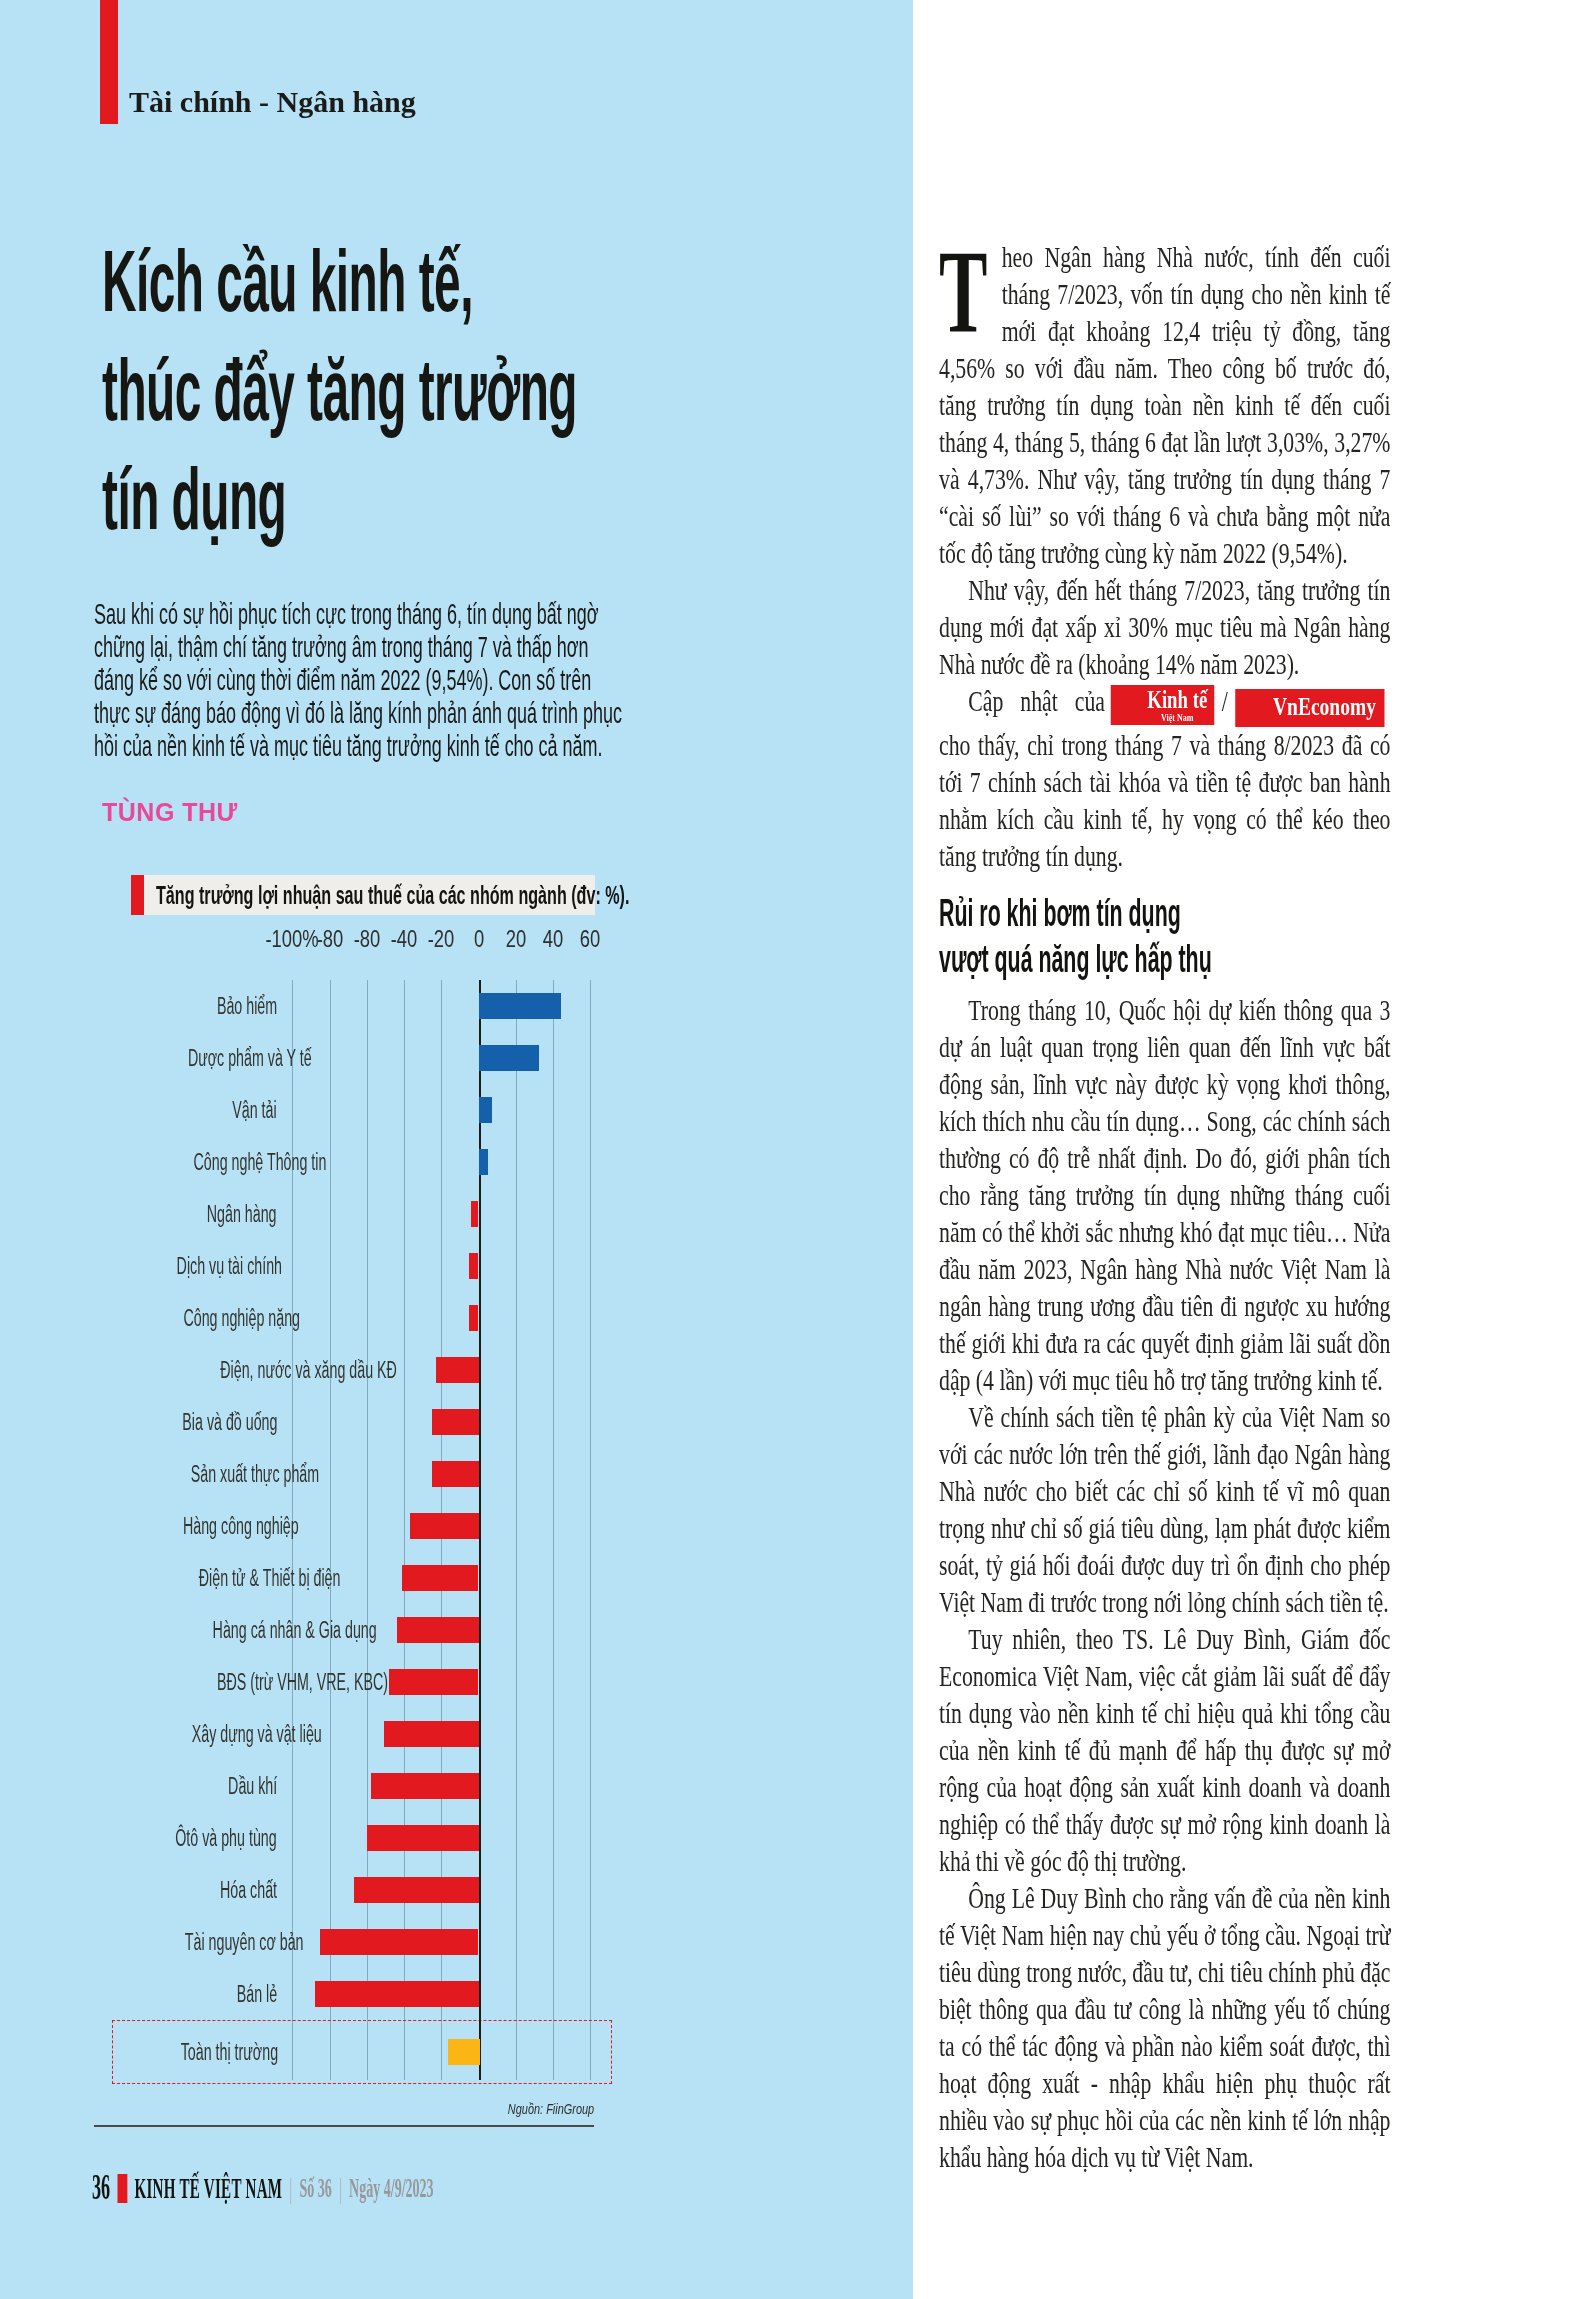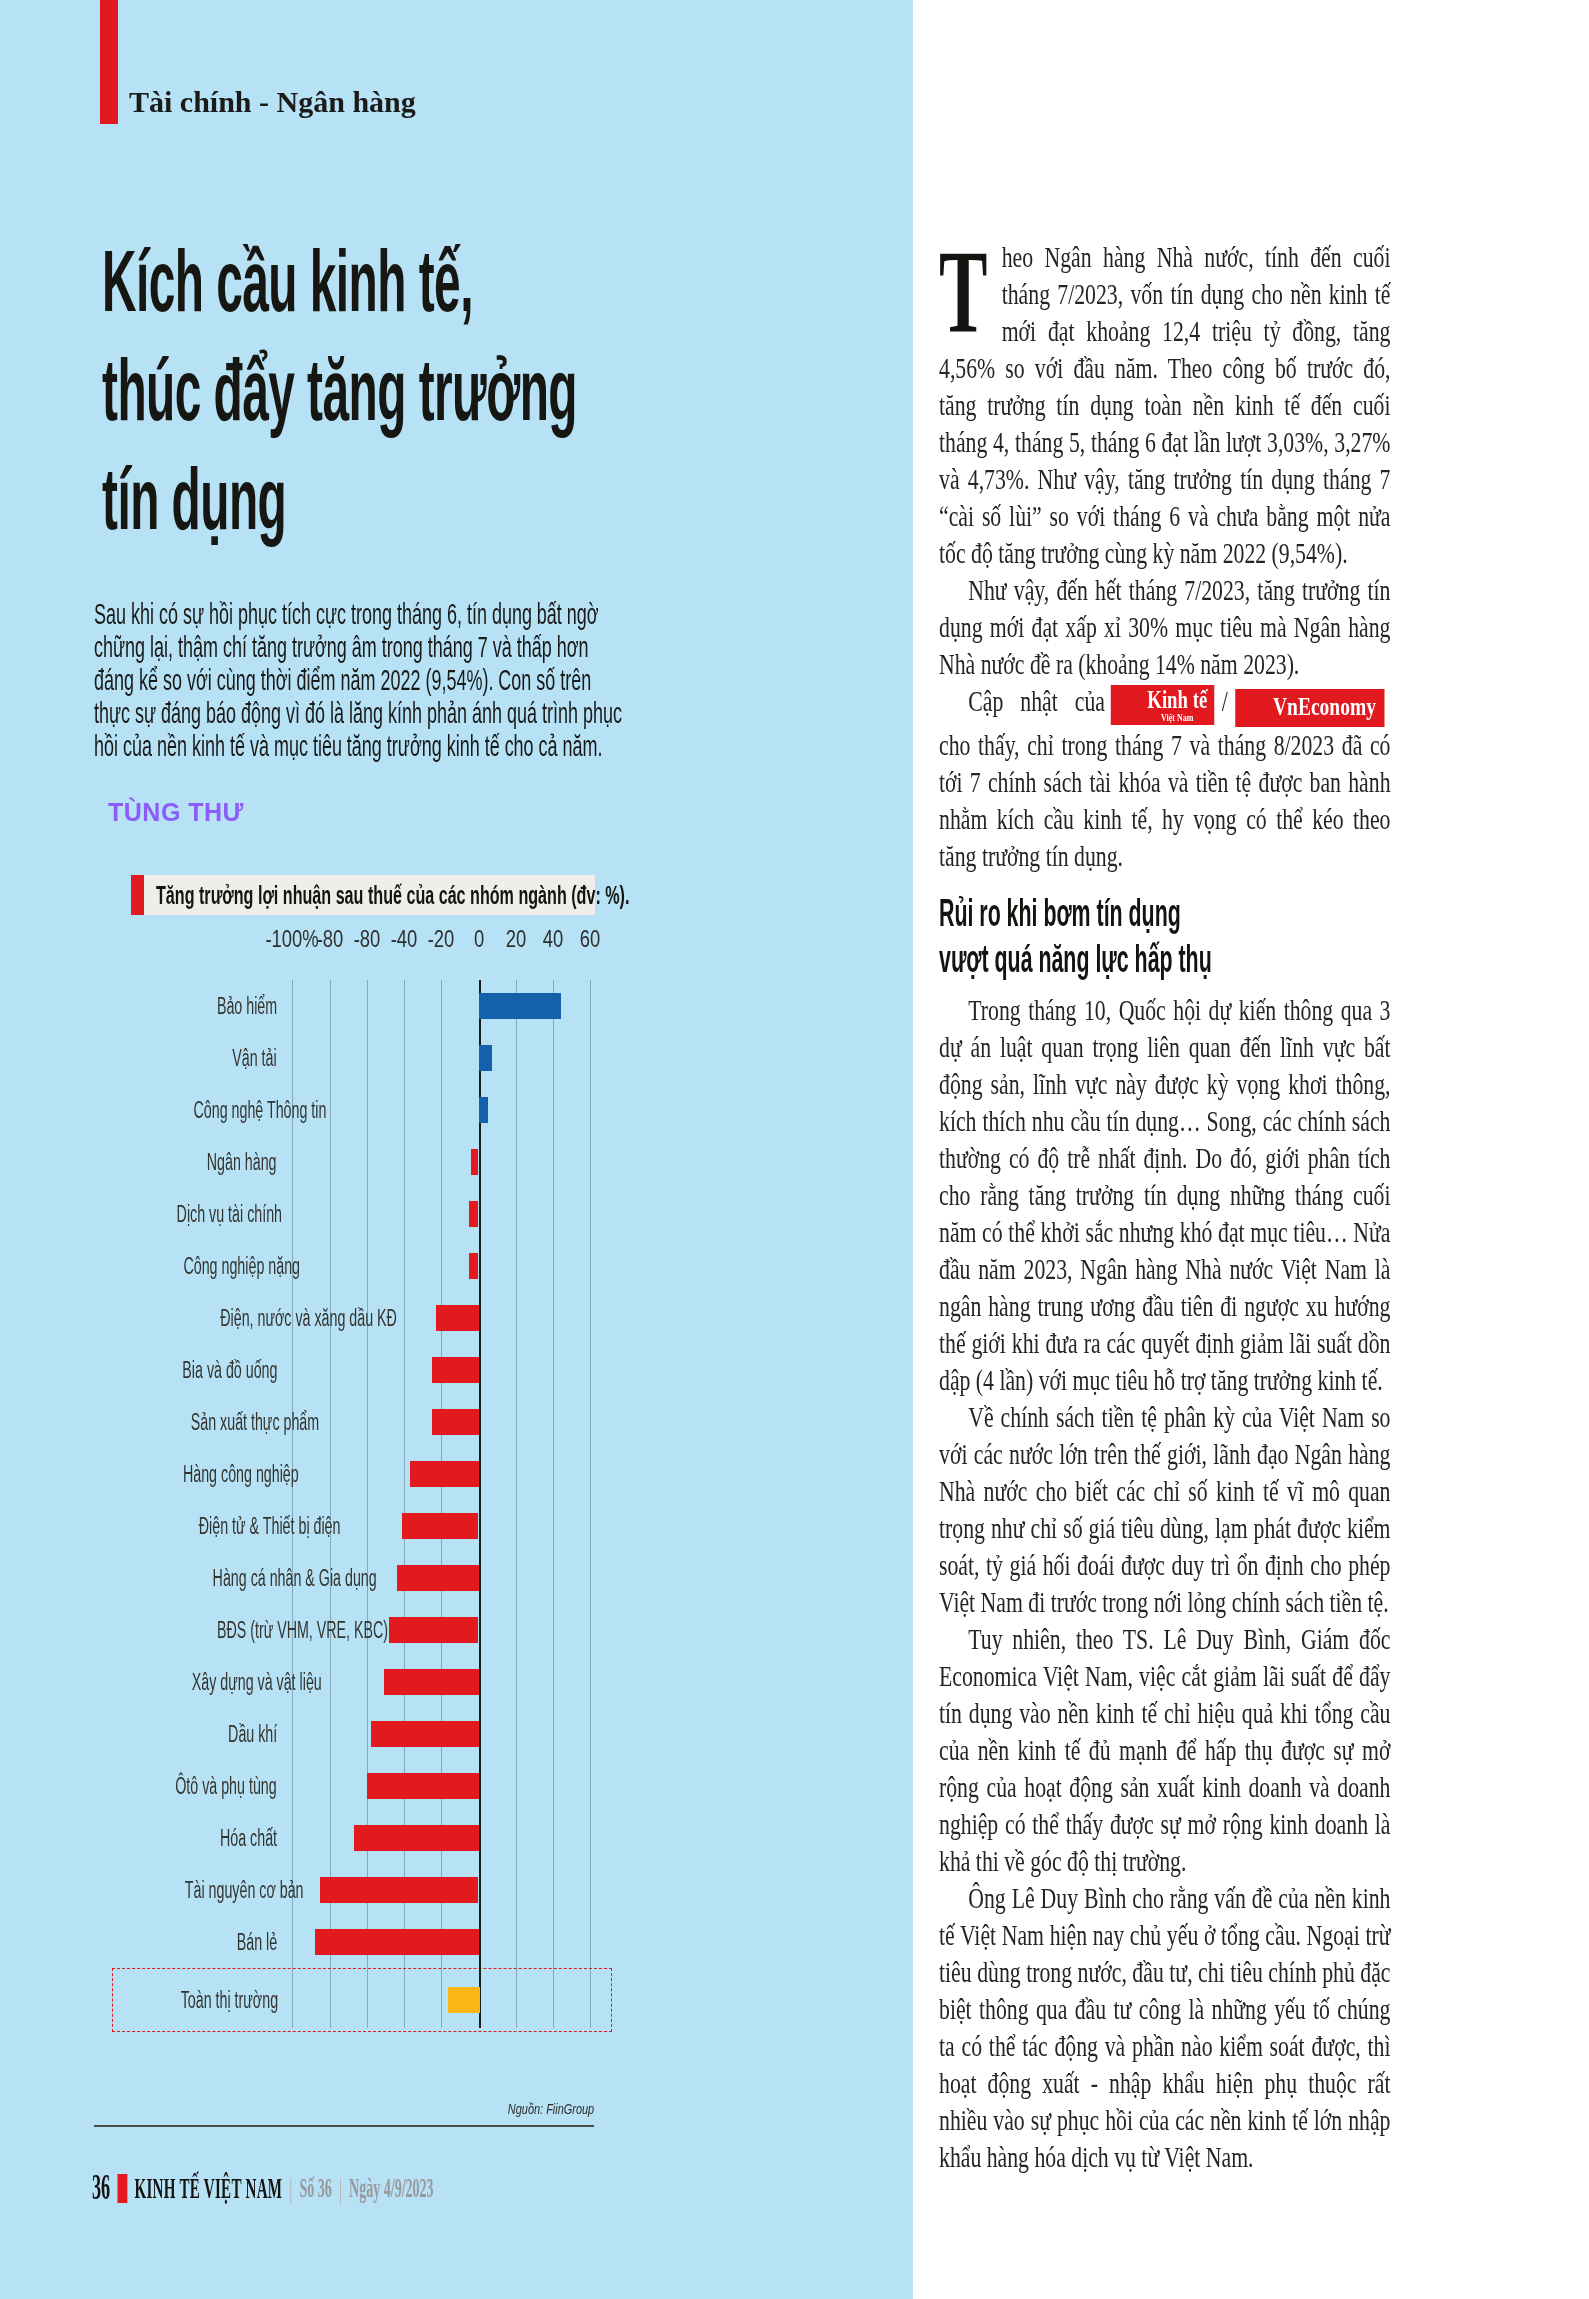--- a/index.html
+++ b/index.html
@@ -14,22 +14,22 @@
 
   
   .headline{position:absolute;left:94px;top:218px;margin:8px;color:#161613;}
   .hl-line{display:block;white-space:nowrap;font:bold 87px/109px "Liberation Sans",sans-serif;
            transform:scaleX(.55);transform-origin:0 50%;letter-spacing:-1px;}
 
   
   .lead{position:absolute;left:94px;top:598px;width:854px;margin:0;
         font:400 29px/33px "Liberation Sans",sans-serif;color:#191917;
         transform:scaleX(.62);transform-origin:0 0;letter-spacing:0;}
-  .author{position:absolute;left:108px;top:798px;font:bold 25px "Liberation Sans",sans-serif;
-          color:#8b5cf6;letter-spacing:0.5px;}
+  .author{position:absolute;left:102px;top:798px;font:bold 25px "Liberation Sans",sans-serif;
+          color:#ec4899;letter-spacing:0.5px;}
 
   
   .chart-title-band{position:absolute;left:131px;top:875px;width:464px;height:40px;background:#efeeeb;
                     display:flex;align-items:center;}
   .band-accent{width:12.6px;height:40px;background:#e2191f;flex:none;}
   .band-text{display:inline-block;margin-left:12.6px;white-space:nowrap;
              font:bold 26px "Liberation Sans",sans-serif;color:#141412;
              transform:scaleX(.62);transform-origin:0 50%;}
 
   
@@ -126,20 +126,24 @@
           <div class="gridline zero" style="left: 367px;"></div>
           <div class="gridline" style="left: 404px;"></div>
           <div class="gridline" style="left: 441px;"></div>
           <div class="gridline" style="left: 478px;"></div>
         </div>
         <div class="chart-row">
           <div class="chart-label"><span class="lab-in">Bảo hiểm</span></div>
           <div class="chart-bar" style="left: 367px; width: 82px; background: rgb(21, 96, 171);"></div>
         </div>
         <div class="chart-row">
+          <div class="chart-label"><span class="lab-in">Dược phẩm và Y tế</span></div>
+          <div class="chart-bar" style="left: 367px; width: 60px; background: rgb(21, 96, 171);"></div>
+        </div>
+        <div class="chart-row">
           <div class="chart-label"><span class="lab-in">Vận tải</span></div>
           <div class="chart-bar" style="left: 367px; width: 13px; background: rgb(21, 96, 171);"></div>
         </div>
         <div class="chart-row">
           <div class="chart-label"><span class="lab-in">Công nghệ Thông tin</span></div>
           <div class="chart-bar" style="left: 367px; width: 9.3px; background: rgb(21, 96, 171);"></div>
         </div>
         <div class="chart-row">
           <div class="chart-label"><span class="lab-in">Ngân hàng</span></div>
           <div class="chart-bar" style="left: 359px; width: 7.4px; background: rgb(226, 25, 31);"></div>

